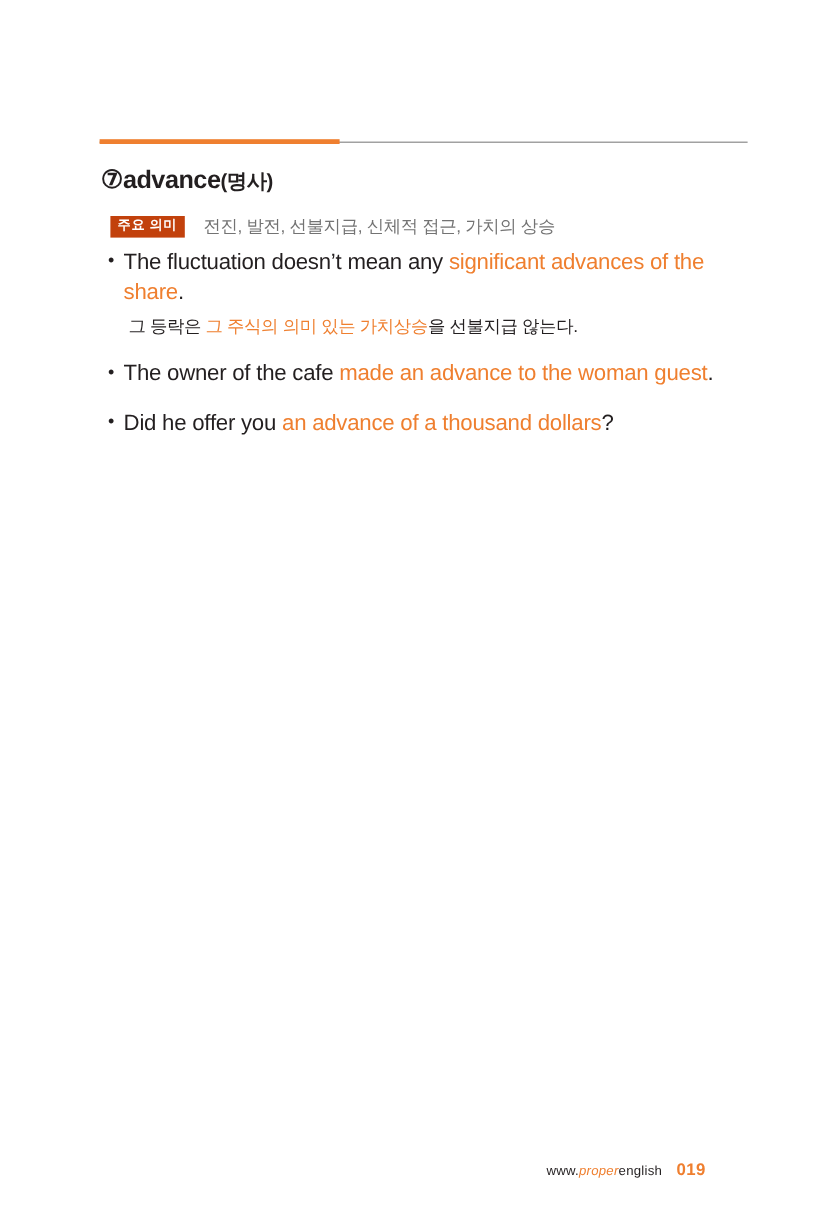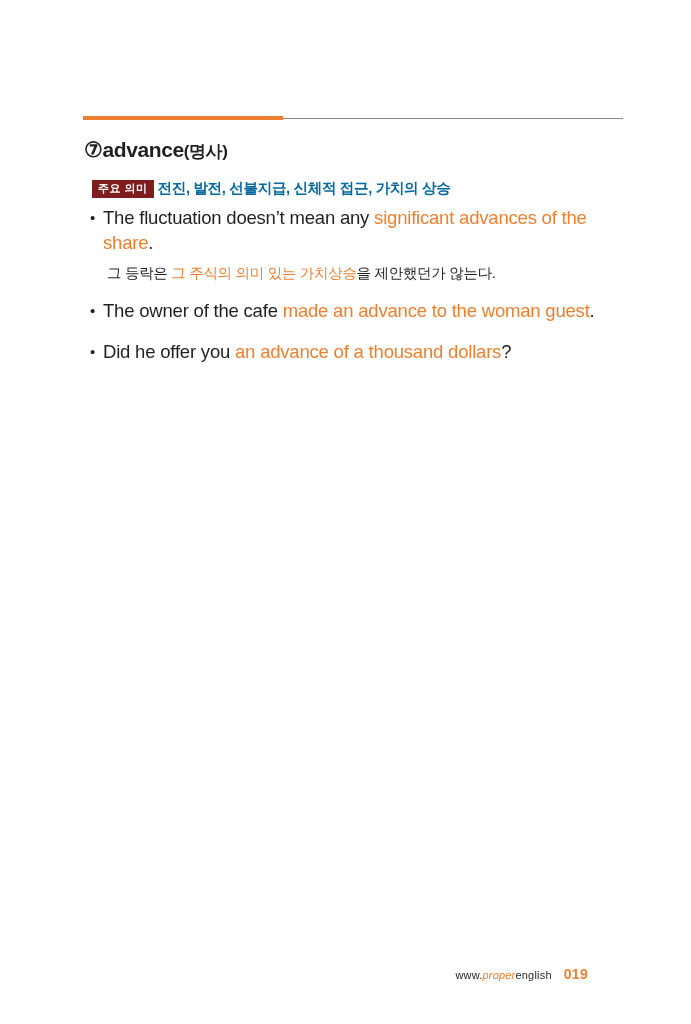--- a/index.html
+++ b/index.html
@@ -65,33 +65,33 @@
   .meaning-row {
     position: absolute;
     left: 92px;
     top: 163px;
     display: flex;
     align-items: center;
     white-space: nowrap;
   }
   .meaning-tag {
     display: inline-block;
-    background: #7f1d1d;
+    background: #c2410c;
     color: #ffffff;
     font-size: 11px;
     font-weight: 700;
     letter-spacing: 0.5px;
     padding: 3px 6px 4px 6px;
     line-height: 1;
   }
   .meaning-text {
-    margin-left: 4px;
+    margin-left: 16px;
     font-size: 14.5px;
-    font-weight: 700;
-    color: #0369a1;
+    font-weight: 400;
+    color: #737373;
     letter-spacing: -0.3px;
   }
 
   
   .entries {
     position: absolute;
     left: 90px;
     top: 190px;
     width: 540px;
   }
@@ -164,21 +164,21 @@
     <span class="meaning-text">전진, 발전, 선불지급, 신체적 접근, 가치의 상승</span>
   </div>
 
   <div class="entries">
 
     <div class="entry">
       <div class="en-line">
         <span class="bullet">•</span>
         <span class="en-text"><span>The fluctuation doesn’t mean any </span><span class="hl">significant advances of the share</span><span>.</span></span>
       </div>
-      <div class="ko-line"><span>그 등락은 </span><span class="hl">그 주식의 의미 있는 가치상승</span><span>을 제안했던가 않는다.</span></div>
+      <div class="ko-line"><span>그 등락은 </span><span class="hl">그 주식의 의미 있는 가치상승</span><span>을 선불지급 않는다.</span></div>
     </div>
 
     <div class="entry">
       <div class="en-line">
         <span class="bullet">•</span>
         <span class="en-text"><span>The owner of the cafe </span><span class="hl">made an advance to the woman guest</span><span>.</span></span>
       </div>
     </div>
 
     <div class="entry">

